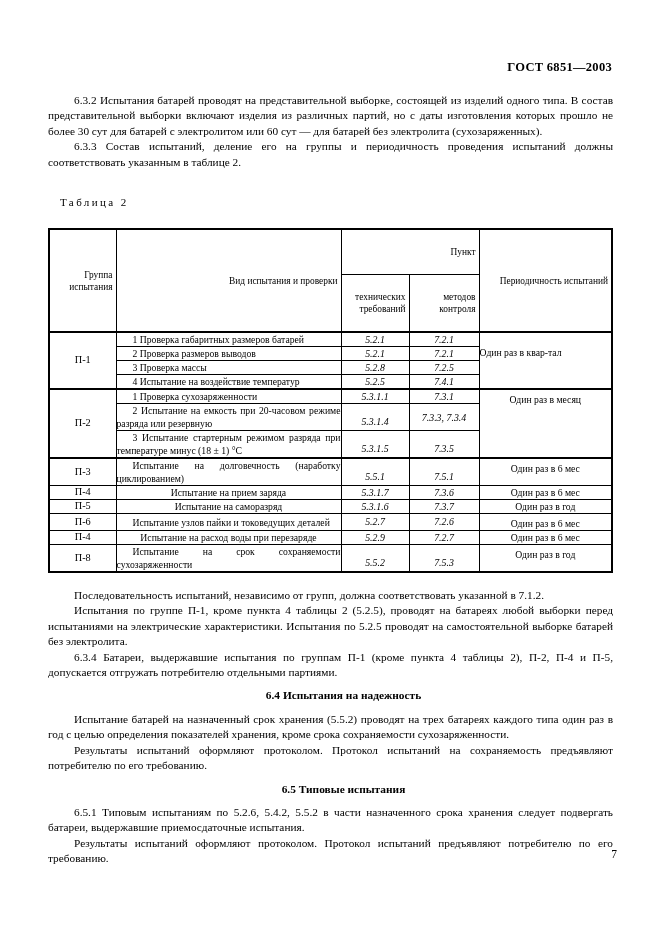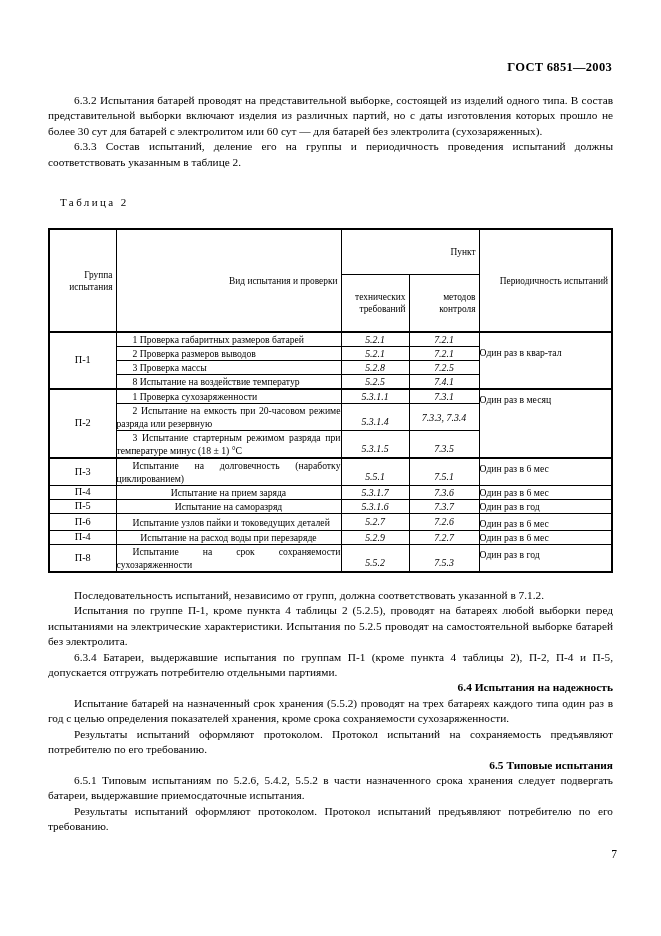--- a/index.html
+++ b/index.html
@@ -40,26 +40,26 @@
   p.para {
     margin: 0;
     font-size: 11.3px;
     line-height: 15.4px;
     text-align: justify;
     text-indent: 26px;
     text-justify: inter-word;
     hyphens: manual;
   }
   h4.sec {
-    margin: 0;
+    margin: 8px;
     font-size: 11.4px;
     line-height: 15.4px;
     font-weight: bold;
     text-indent: 26px;
-    text-align: right;
+    text-align: center;
   }
   .tbl-caption {
     margin: 12px;
     font-size: 11px;
     letter-spacing: 2.4px;
     line-height: 14px;
   }
   .sp-before-caption { height: 13px; }
   .sp-after-caption { height: 7px; }
   .sp-after-table { height: 15px; }
@@ -108,20 +108,21 @@
     text-align: center;
     text-indent: 0;
   }
   td.num {
     text-align: center;
     font-size: 9.9px;
     line-height: 13px;
     font-style: italic;
   }
   td.per {
+    text-align: center;
     font-size: 9.7px;
     line-height: 13px;
     padding: 2px 10px;
   }
   td.per.left-top {
     text-align: left;
     vertical-align: top;
     padding-top: 13px;
   }
   td.num.btm { vertical-align: bottom; padding-bottom: 2px; }
@@ -196,21 +197,21 @@
           <td class="kind">2  Проверка размеров выводов</td>
           <td class="num">5.2.1</td>
           <td class="num">7.2.1</td>
         </tr>
         <tr>
           <td class="kind">3  Проверка массы</td>
           <td class="num">5.2.8</td>
           <td class="num">7.2.5</td>
         </tr>
         <tr>
-          <td class="kind">8  Испытание на воздействие температур</td>
+          <td class="kind">4  Испытание на воздействие температур</td>
           <td class="num">5.2.5</td>
           <td class="num">7.4.1</td>
         </tr>
 
         <tr class="thick-top">
           <td class="grp" rowspan="3">П-2</td>
           <td class="kind">1  Проверка сухозаряженности</td>
           <td class="num">5.3.1.1</td>
           <td class="num">7.3.1</td>
           <td class="per top" rowspan="3">Один раз в месяц</td>

